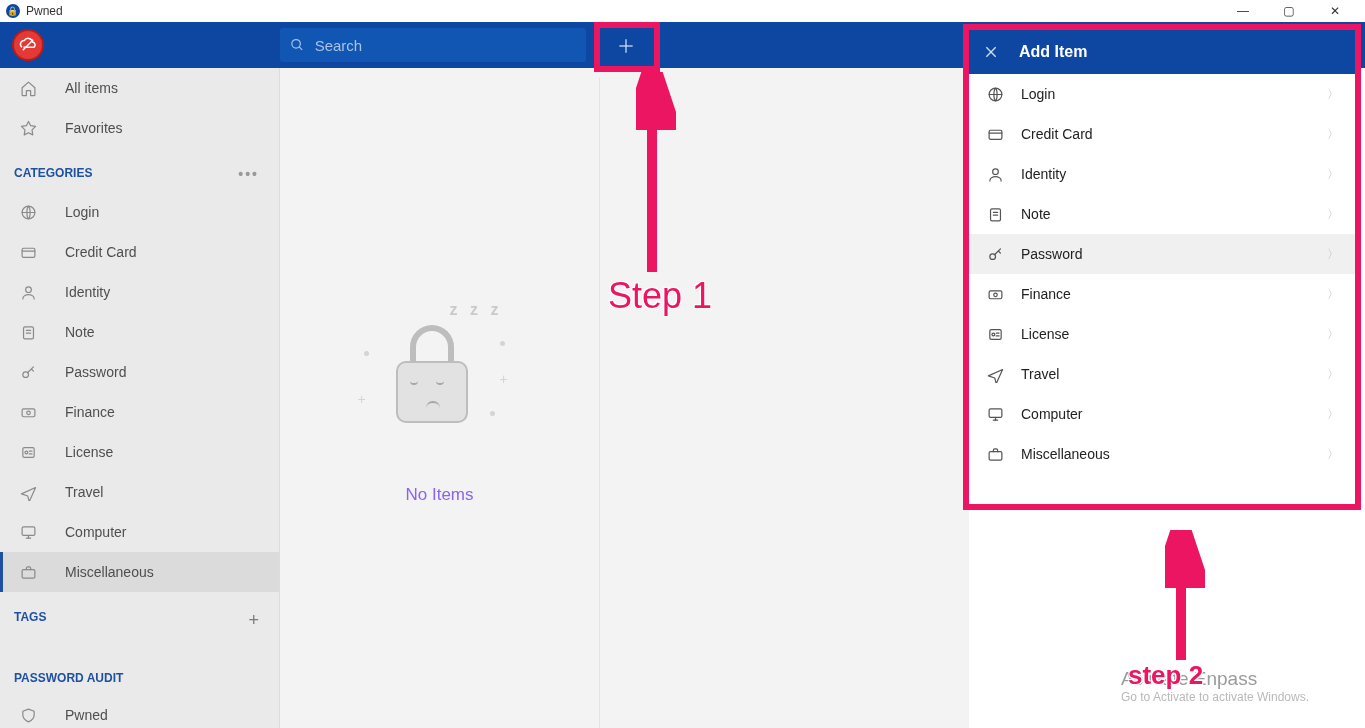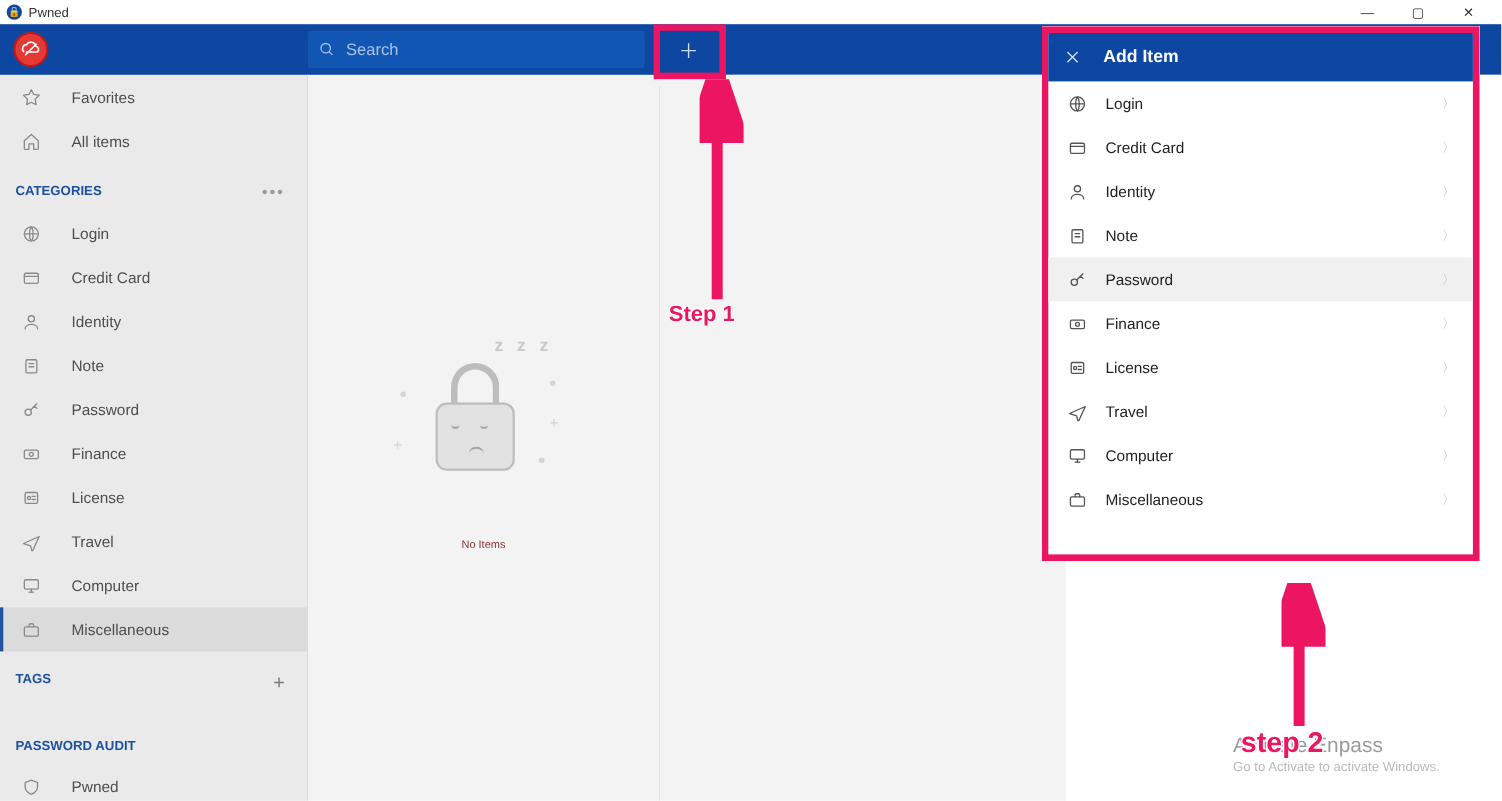--- a/index.html
+++ b/index.html
@@ -38,41 +38,41 @@
 .listcol { width: 320px; border-right: 1px solid #eee; display: flex; flex-direction: column; align-items: center; justify-content: center; color: #aaa; margin-top: 10px; }
 .emptyart { position: relative; width: 200px; height: 160px; margin-bottom: 24px; opacity: 0.85;}
 .lockbody { position: absolute; left: 56px; top: 60px; width: 72px; height: 62px; background: #e9e9e9; border: 2px solid #b8b8b8; border-radius: 10px; }
 .lockshackle { position: absolute; left: 70px; top: 24px; width: 44px; height: 44px; border: 6px solid #b8b8b8; border-bottom: none; border-radius: 24px 24px 0 0; }
 .lockface { position: absolute; left: 70px; top: 80px; display: flex; gap: 18px; }
 .lockeye { width: 8px; height: 4px; border-bottom: 2px solid #999; border-radius: 0 0 6px 6px; }
 .lockmouth { position: absolute; left: 86px; top: 100px; width: 14px; height: 8px; border-top: 2px solid #999; border-radius: 10px 10px 0 0; }
 .zzz { position: absolute; left: 110px; top: 0px; color: #c9c9c9; font-size: 16px; font-weight: bold; letter-spacing: 4px; }
 .dot { position: absolute; width: 5px; height: 5px; background: #d6d6d6; border-radius: 50%; }
 .plusdeco { position: absolute; color: #d6d6d6; font-size: 14px; }
-.noitems { color: #7f1d1d; font-size: 10px; }
+.noitems { color: #8b5cf6; font-size: 17px; }
 .detailcol { flex: 1; background: #fff; }
 
 
 .dimmask { position: absolute; inset: 0 396px 0 0; background: rgba(160,160,160,0.12); pointer-events: none; }
 
 
-.panelwrap { position: absolute; top: 24px; right: 20px; width: 398px; background: #fff; border: 6px solid #ec1561; z-index: 10; }
+.panelwrap { position: absolute; top: 24px; right: 4px; width: 398px; background: #fff; border: 6px solid #ec1561; z-index: 10; }
 .panelhdr { height: 44px; background: #0d47a1; display: flex; align-items: center; padding: 0 14px; color: #fff; }
 .panelhdr .close { color: #cfe0f5; margin-right: 20px; }
 .panelhdr .ptitle { font-size: 16px; font-weight: 600; }
 .panelitem { display: flex; align-items: center; height: 40px; padding: 0 16px; color: #222; cursor: pointer; }
 .panelitem:hover, .panelitem.hov { background: #f0f0f0; }
 .panelitem .picon { width: 20px; margin-right: 16px; color: #555; display:flex; align-items:center; justify-content:center;}
 .panelitem .chev { margin-left: auto; color: #bbb; font-size: 12px; }
 .panelbody { padding-bottom: 30px; }
 
 
 .ann-add-box { position: absolute; left: 594px; top: 22px; width: 66px; height: 50px; border: 6px solid #ec1561; z-index: 20; pointer-events: none;}
 .ann-arrow1 { position: absolute; left: 636px; top: 72px; z-index: 20; pointer-events:none;}
-.ann-step1 { position: absolute; left: 608px; top: 275px; color: #ec1561; font-size: 20px; font-weight: 700; text-shadow: -1px -1px 0 #fff,1px -1px 0 #fff,-1px 1px 0 #fff,1px 1px 0 #fff; z-index:20; pointer-events:none;}
+.ann-step1 { position: absolute; left: 608px; top: 275px; color: #ec1561; font-size: 36px; font-weight: 400; text-shadow: -1px -1px 0 #fff,1px -1px 0 #fff,-1px 1px 0 #fff,1px 1px 0 #fff; z-index:20; pointer-events:none;}
 .ann-arrow2 { position: absolute; left: 1165px; top: 530px; z-index: 20; pointer-events:none;}
 .ann-step2 { position: absolute; left: 1128px; top: 660px; color: #ec1561; font-size: 26px; font-weight: 700; text-shadow: -1px -1px 0 #fff,1px -1px 0 #fff,-1px 1px 0 #fff,1px 1px 0 #fff; z-index:20; pointer-events:none;}
 
 
 .watermark { position: absolute; right: 56px; bottom: 24px; text-align: left; color: #b9b9b9; pointer-events: none; }
 .watermark .l1 { font-size: 19px; color: #9b9b9b; }
 .watermark .l2 { font-size: 12px; }
 
 svg { display: block; }
 </style>
@@ -110,32 +110,32 @@
       </svg>
   </div>
 </div>
 
 <div class="main">
   <div class="sidebar">
     <div id="nav-top">
         <div class="navitem">
           <span class="ic">
             <svg width="17" height="17" viewBox="0 0 24 24" fill="none" stroke="currentColor" stroke-width="1.7" stroke-linecap="round" stroke-linejoin="round">
+              <path d="M3 11l9-8 9 8v10a1 1 0 0 1-1 1h-5v-7h-6v7H4a1 1 0 0 1-1-1z"></path>
+            </svg>
+          </span>
+          <span>All items</span>
+        </div>
+        <div class="navitem">
+          <span class="ic">
+            <svg width="17" height="17" viewBox="0 0 24 24" fill="none" stroke="currentColor" stroke-width="1.7" stroke-linecap="round" stroke-linejoin="round">
               <path d="M12 2l3 6 7 1-5 5 1 7-6-3-6 3 1-7-5-5 7-1z"></path>
             </svg>
           </span>
           <span>Favorites</span>
-        </div>
-        <div class="navitem">
-          <span class="ic">
-            <svg width="17" height="17" viewBox="0 0 24 24" fill="none" stroke="currentColor" stroke-width="1.7" stroke-linecap="round" stroke-linejoin="round">
-              <path d="M3 11l9-8 9 8v10a1 1 0 0 1-1 1h-5v-7h-6v7H4a1 1 0 0 1-1-1z"></path>
-            </svg>
-          </span>
-          <span>All items</span>
         </div>
       </div>
     <div class="sechdr">
       <span>CATEGORIES</span>
       <span class="dots">•••</span>
     </div>
     <div id="nav-cats">
         <div class="navitem">
           <span class="ic">
             <svg width="17" height="17" viewBox="0 0 24 24" fill="none" stroke="currentColor" stroke-width="1.7" stroke-linecap="round" stroke-linejoin="round">

